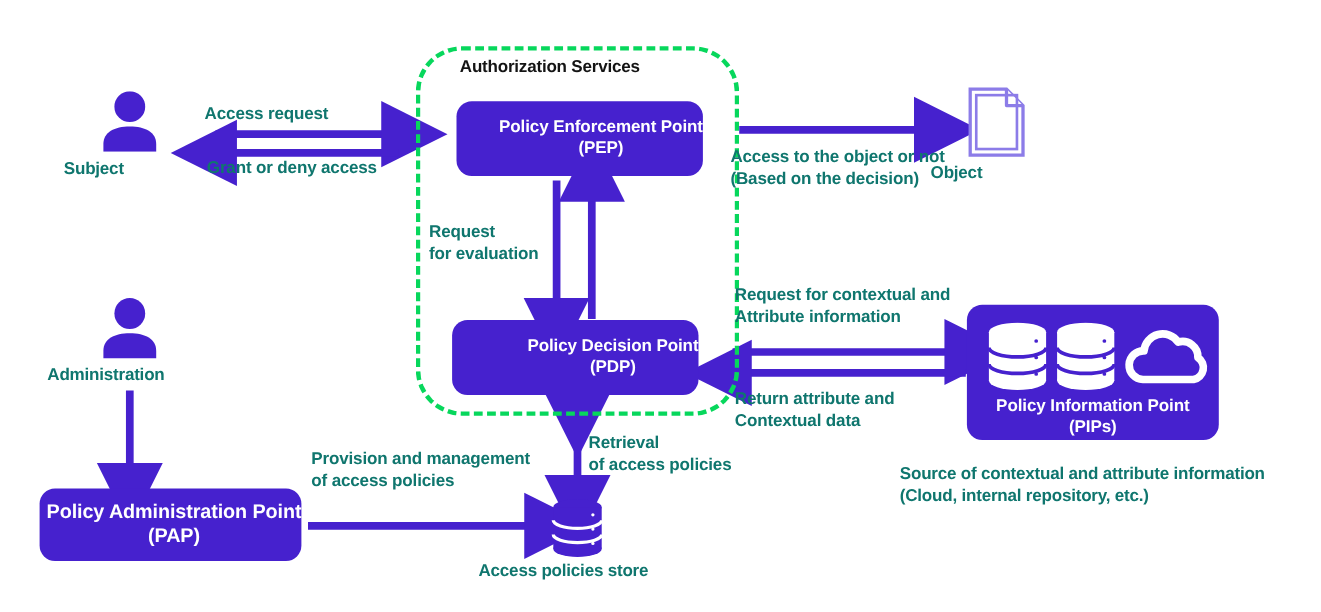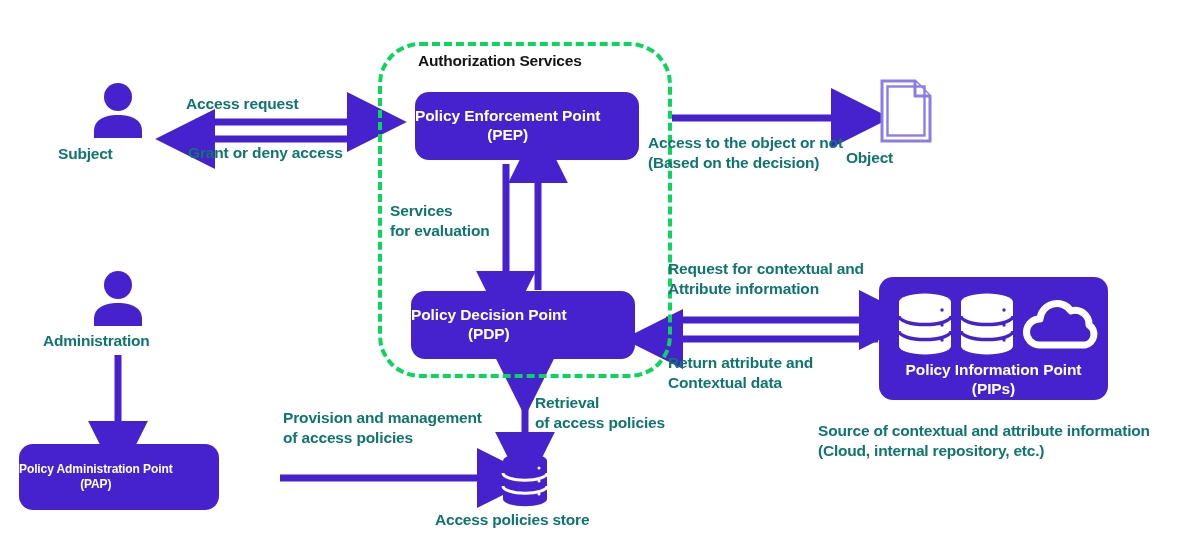--- a/index.html
+++ b/index.html
@@ -31,21 +31,21 @@
     position: absolute;
     box-sizing: border-box;
   }
   .pbox {
     background: #4621CE;
     border-radius: 14px;
     color: #ffffff;
     font-weight: bold;
     display: flex;
     align-items: center;
-    justify-content: flex-start;
+    justify-content: flex-end;
     text-align: center;
     line-height: 1.22;
     letter-spacing: -0.1px;
   }
   .pbox .ln { display: block; }
   .lbl {
     position: absolute;
     text-align: left;
     line-height: 1.26;
     color: #0f766e;
@@ -152,21 +152,21 @@
     </div>
   </div>
 
   <div class="node pbox" style="left:411px; top:291px; width:224px; height:68px; font-size:15.5px;">
     <div>
       <span class="ln">Policy Decision Point</span>
       <span class="ln">(PDP)</span>
     </div>
   </div>
 
-  <div class="node pbox" style="left:19px; top:444px; width:200px; height:66px; font-size:12px;">
+  <div class="node pbox" style="left:36px; top:444px; width:238px; height:66px; font-size:18px;">
     <div>
       <span class="ln">Policy Administration Point</span>
       <span class="ln">(PAP)</span>
     </div>
   </div>
 
   <div class="node pbox" style="left:879px; top:277px; width:229px; height:123px; font-size:15.5px; display:block;">
     <div style="position:absolute; left:0; top:16px; width:100%; height:62px;">
       <svg viewBox="0 0 210 62" width="210" height="62" style="display:block; margin:0 auto;">
 
@@ -247,24 +247,24 @@
       <circle cx="39" cy="28" r="1.5" fill="#ffffff"></circle>
       <circle cx="39" cy="41" r="1.5" fill="#ffffff"></circle>
     </svg>
   </div>
   <div class="lbl node-lbl" style="left:435px; top:510px; width:180px;">Access policies store</div>
 
   <div class="lbl edge-lbl" style="left:186px; top:94px; width:190px;">Access request</div>
 
   <div class="lbl edge-lbl" style="left:188px; top:143px; width:200px;">Grant or deny access</div>
 
-  <div class="lbl edge-lbl" style="left:648px; top:133px; width:208px;">Access to the object or not
+  <div class="lbl edge-lbl" style="left:664px; top:133px; width:208px;">Access to the object or not
 (Based on the decision)</div>
 
-  <div class="lbl edge-lbl" style="left:390px; top:201px; width:114px;">Services
+  <div class="lbl edge-lbl" style="left:390px; top:201px; width:114px;">Request
 for evaluation</div>
 
 
   <div class="lbl edge-lbl" style="left:668px; top:259px; width:208px;">Request for contextual and
 Attribute information</div>
 
   <div class="lbl edge-lbl" style="left:668px; top:353px; width:208px;">Return attribute and
 Contextual data</div>
 
   <div class="lbl edge-lbl" style="left:283px; top:408px; width:206px;">Provision and management

